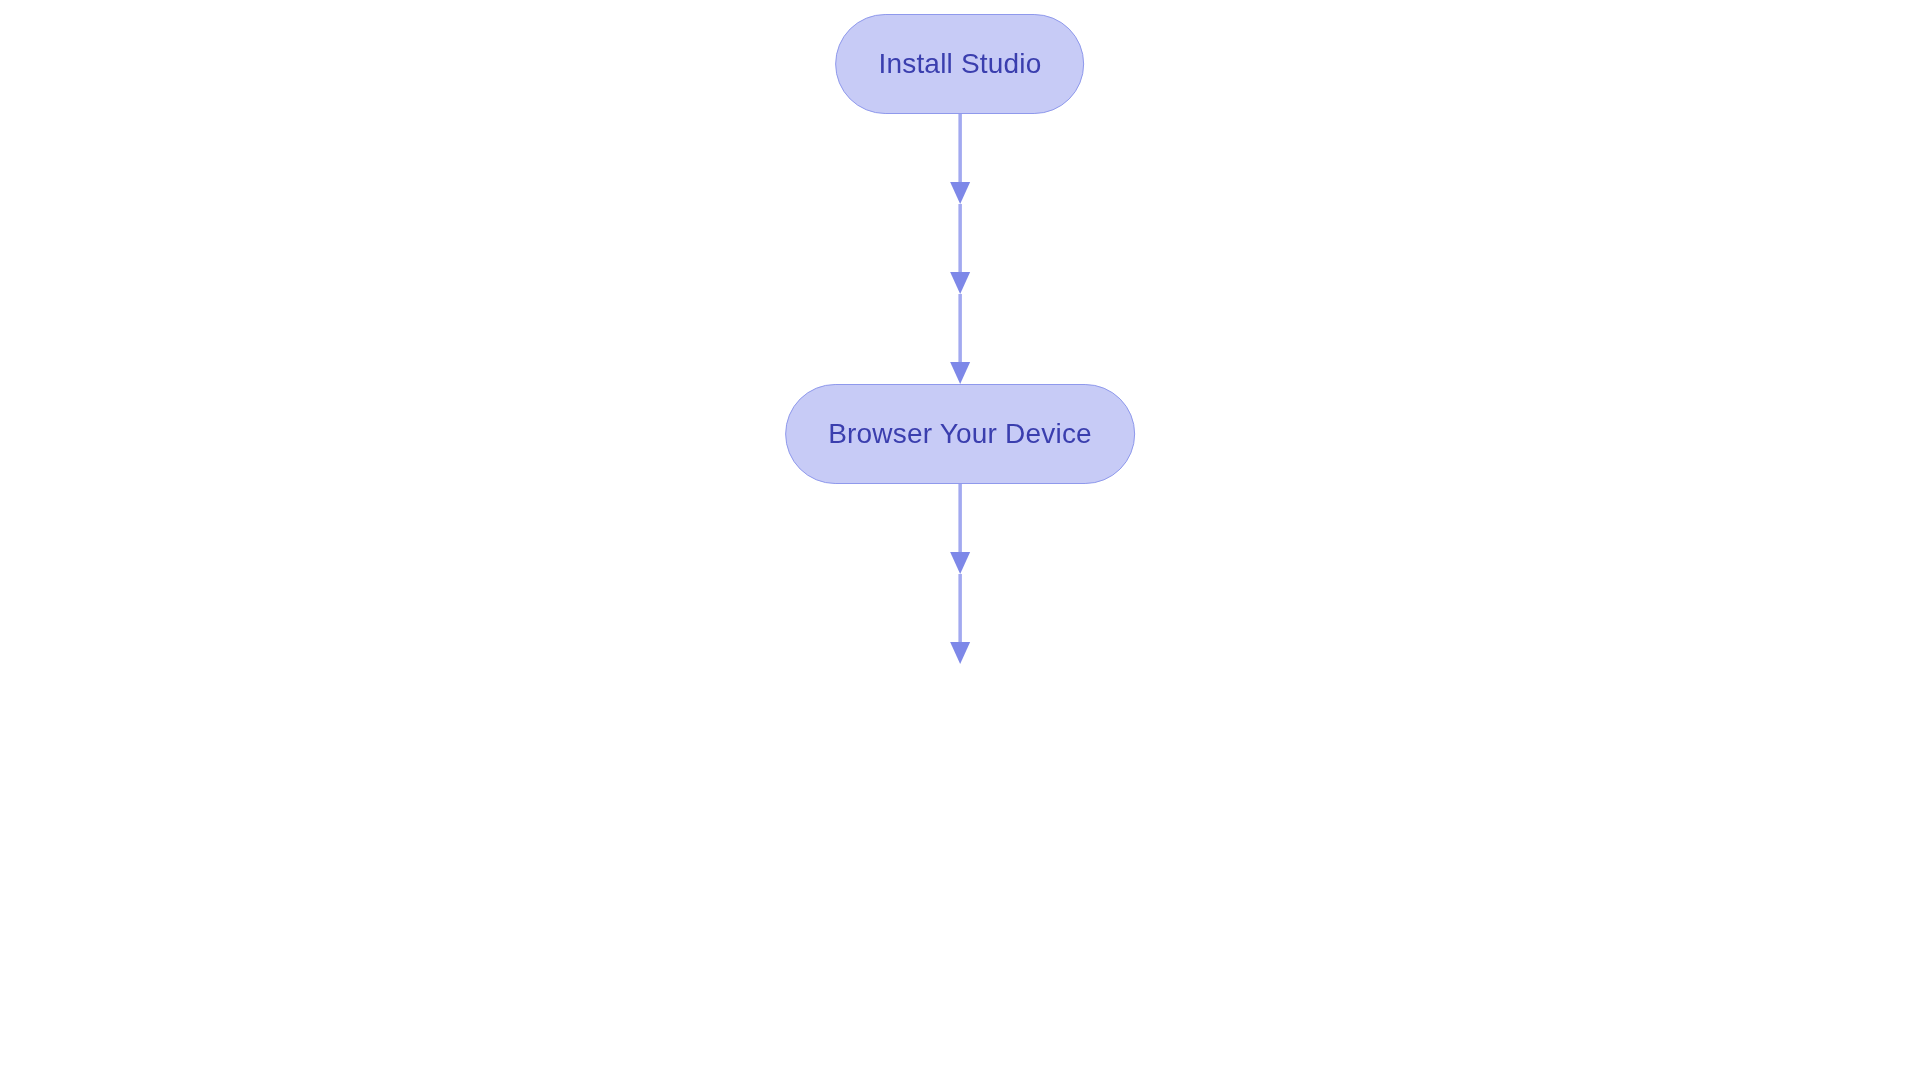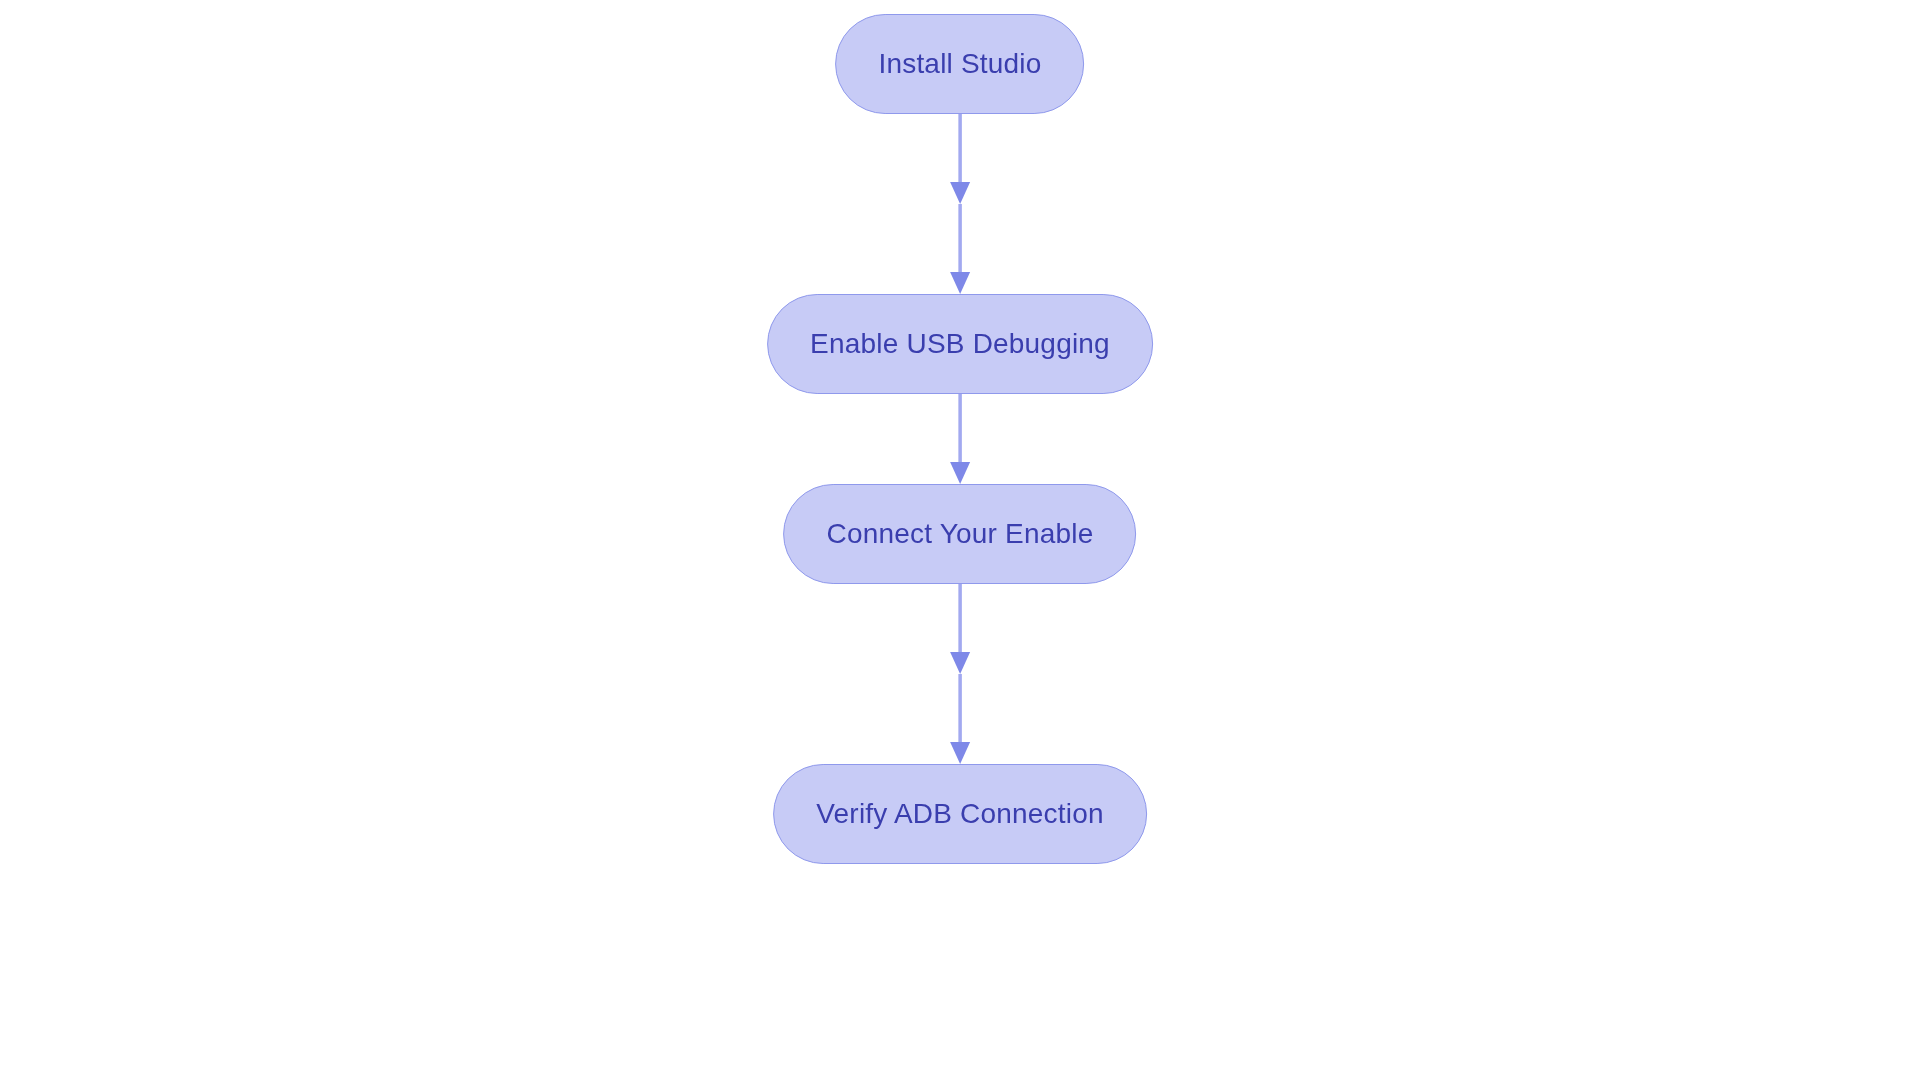--- a/index.html
+++ b/index.html
@@ -65,41 +65,35 @@
       <line x1="13" y1="0" x2="13" y2="70" stroke="var(--arrow-shaft,#a2a9f0)" stroke-width="3.5"></line>
       <polygon points="3,68 23,68 13,90" fill="var(--arrow-head,#7e88e8)"></polygon>
     </svg>
   </div>
       <div class="flow-arrow">
     <svg viewBox="0 0 26 90" xmlns="http://www.w3.org/2000/svg" aria-hidden="true">
       <line x1="13" y1="0" x2="13" y2="70" stroke="var(--arrow-shaft,#a2a9f0)" stroke-width="3.5"></line>
       <polygon points="3,68 23,68 13,90" fill="var(--arrow-head,#7e88e8)"></polygon>
     </svg>
   </div>
-      <div class="flow-node">
-    <span class="flow-node-label">Enable USB Debugging</span>
-  </div>
       <div class="flow-arrow">
     <svg viewBox="0 0 26 90" xmlns="http://www.w3.org/2000/svg" aria-hidden="true">
       <line x1="13" y1="0" x2="13" y2="70" stroke="var(--arrow-shaft,#a2a9f0)" stroke-width="3.5"></line>
       <polygon points="3,68 23,68 13,90" fill="var(--arrow-head,#7e88e8)"></polygon>
     </svg>
   </div>
       <div class="flow-node">
-    <span class="flow-node-label">Connect Your Enable</span>
+    <span class="flow-node-label">Browser Your Device</span>
   </div>
       <div class="flow-arrow">
     <svg viewBox="0 0 26 90" xmlns="http://www.w3.org/2000/svg" aria-hidden="true">
       <line x1="13" y1="0" x2="13" y2="70" stroke="var(--arrow-shaft,#a2a9f0)" stroke-width="3.5"></line>
       <polygon points="3,68 23,68 13,90" fill="var(--arrow-head,#7e88e8)"></polygon>
     </svg>
   </div>
       <div class="flow-arrow">
     <svg viewBox="0 0 26 90" xmlns="http://www.w3.org/2000/svg" aria-hidden="true">
       <line x1="13" y1="0" x2="13" y2="70" stroke="var(--arrow-shaft,#a2a9f0)" stroke-width="3.5"></line>
       <polygon points="3,68 23,68 13,90" fill="var(--arrow-head,#7e88e8)"></polygon>
     </svg>
   </div>
-      <div class="flow-node">
-    <span class="flow-node-label">Verify ADB Connection</span>
-  </div>
     </div>
 </div>
 
 </body></html>

